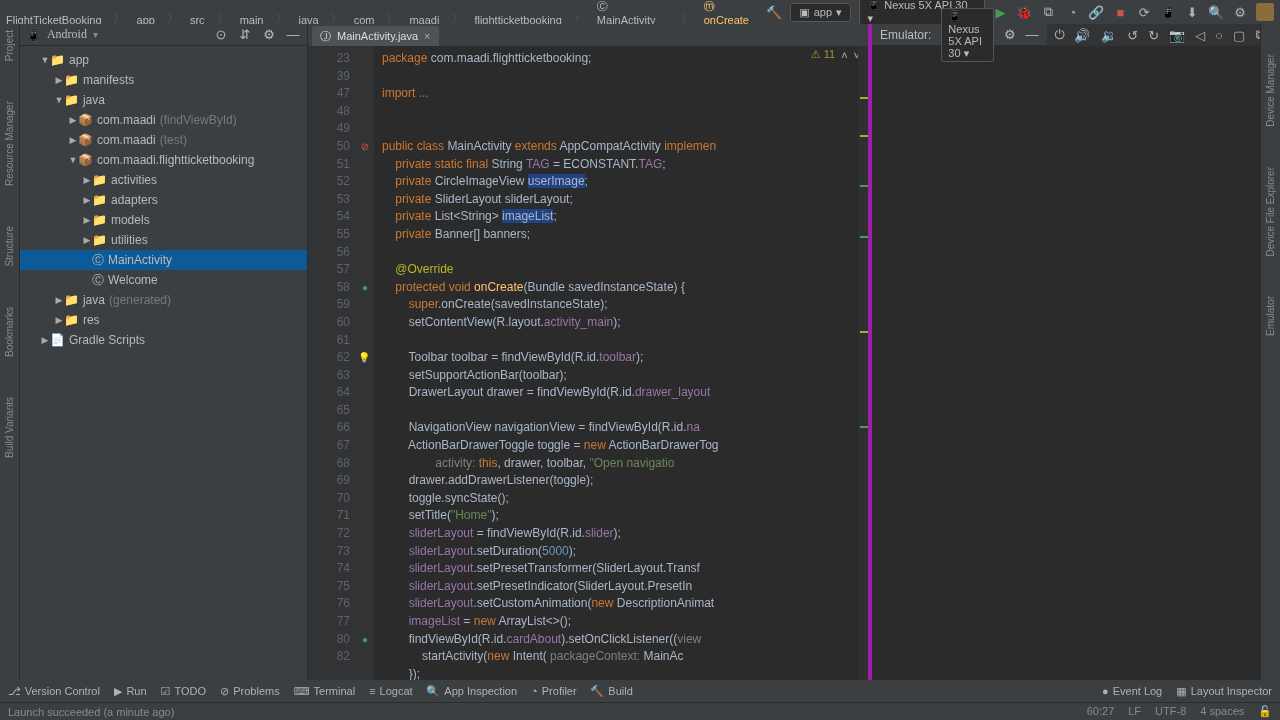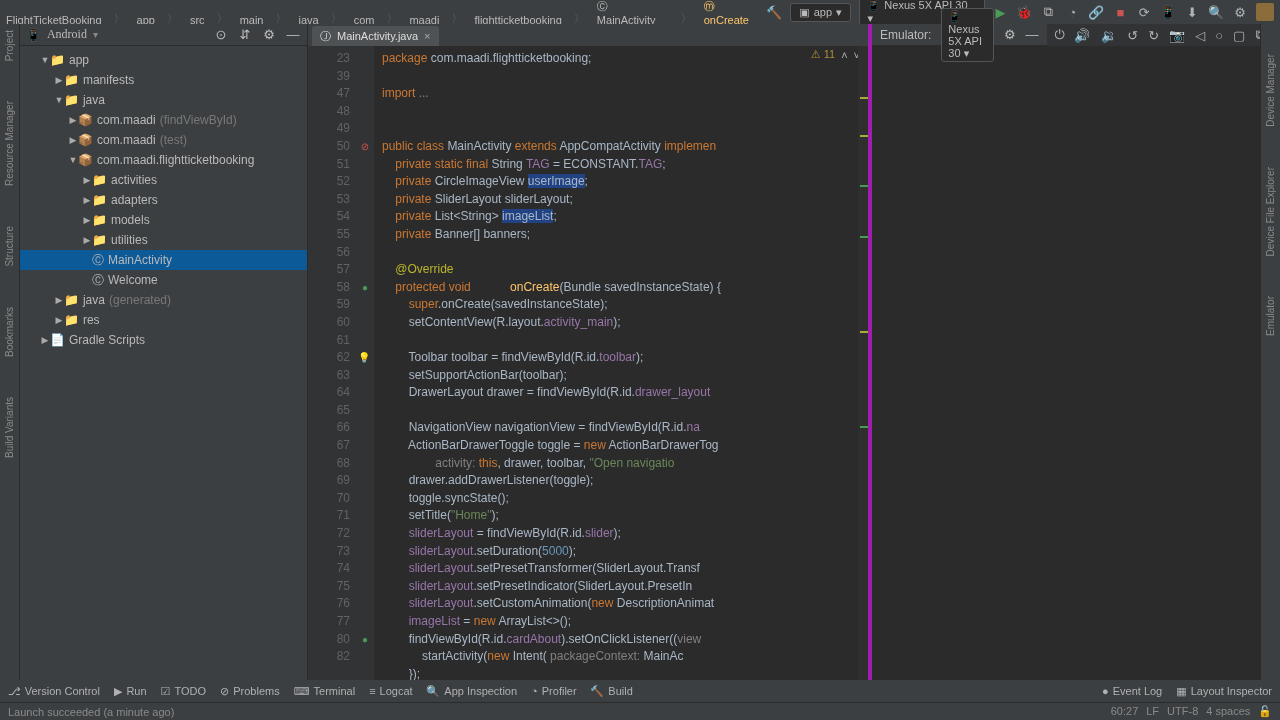--- a/index.html
+++ b/index.html
@@ -48,21 +48,21 @@
 .gutter { width:48px; background:#313335; text-align:right; padding:4px 6px 4px 0; color:#606366; font-family:"JetBrains Mono","Consolas",monospace; font-size:12px; line-height:17.6px; }
 .gutter-icons { width:18px; background:#313335; padding-top:4px; font-family:monospace; font-size:10px; line-height:17.6px; text-align:center; }
 .code { flex:1; padding:4px 0 4px 8px; font-family:"JetBrains Mono","Consolas",monospace; font-size:12px; line-height:17.6px; color:#a9b7c6; overflow:hidden; white-space:pre; }
 .ed-top-status { position:absolute; top:2px; right:8px; display:flex; gap:6px; align-items:center; font-size:11px; }
 .ed-top-status .warn { color:#ae8f3a; }
 .mini-strip { position:absolute; right:0; top:0; bottom:0; width:10px; background:#2f2f2f; }
 .mini-strip div { position:absolute; right:0; width:8px; height:2px; }
 .kw { color:#cc7832; }
 .str { color:#6a8759; }
 .cls { color:#a9b7c6; }
-.mth { color:#ffc66d;margin-left:36px; }
+.mth { color:#ffc66d; }
 .ann { color:#bbb529; }
 .fld { color:#9876aa; }
 .num { color:#6897bb; }
 .cmt { color:#808080; }
 .hl { background:#214283; }
 .bulb { color:#d9a33c; }
 .runmark { color:#499c54; }
 
 
 .emu-panel { width:392px; background:#2b2b2b; display:flex; flex-direction:row; border-left:4px solid #a21caf; }
@@ -101,21 +101,21 @@
 .nav-home { width:10px; height:10px; border:2px solid #eaeaea; border-radius:50%; }
 .nav-recent { width:10px; height:10px; border:2px solid #eaeaea; }
 
 
 .bottom { height:22px; background:#3c3f41; display:flex; align-items:center; padding:0 8px; gap:14px; font-size:11px; }
 .bottom .item { display:flex; align-items:center; gap:4px; cursor:pointer; color:#afb1b3; }
 .bottom .right { margin-left:auto; display:flex; gap:14px; }
 
 
 .status { height:18px; background:#3c3f41; display:flex; align-items:center; padding:0 8px; font-size:11px; color:#8a8a8a; border-top:1px solid #2b2b2b; }
-.status .right { margin-left:auto; display:flex; gap:8px; }
+.status .right { margin-left:auto; display:flex; gap:14px; }
 </style>
 </head>
 <body>
 
 <div class="top-menu">
   <div class="breadcrumb" id="breadcrumb">
       <span>FlightTicketBooking</span>
       <span class="sep">〉</span>
       <span>app</span>
       <span class="sep">〉</span>

